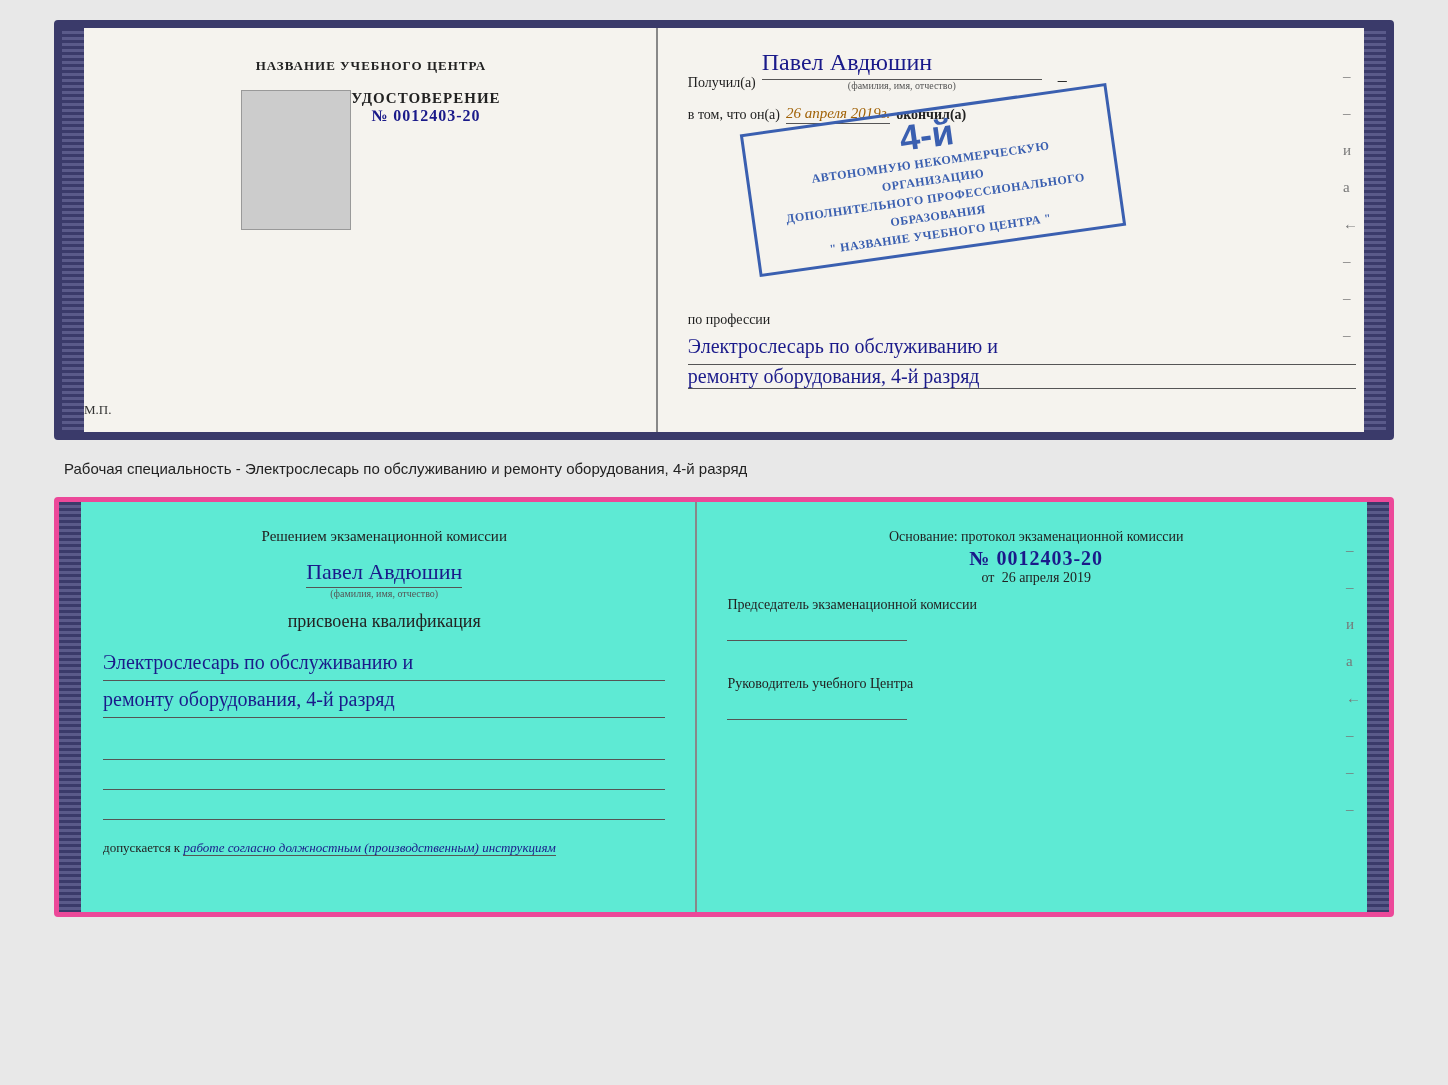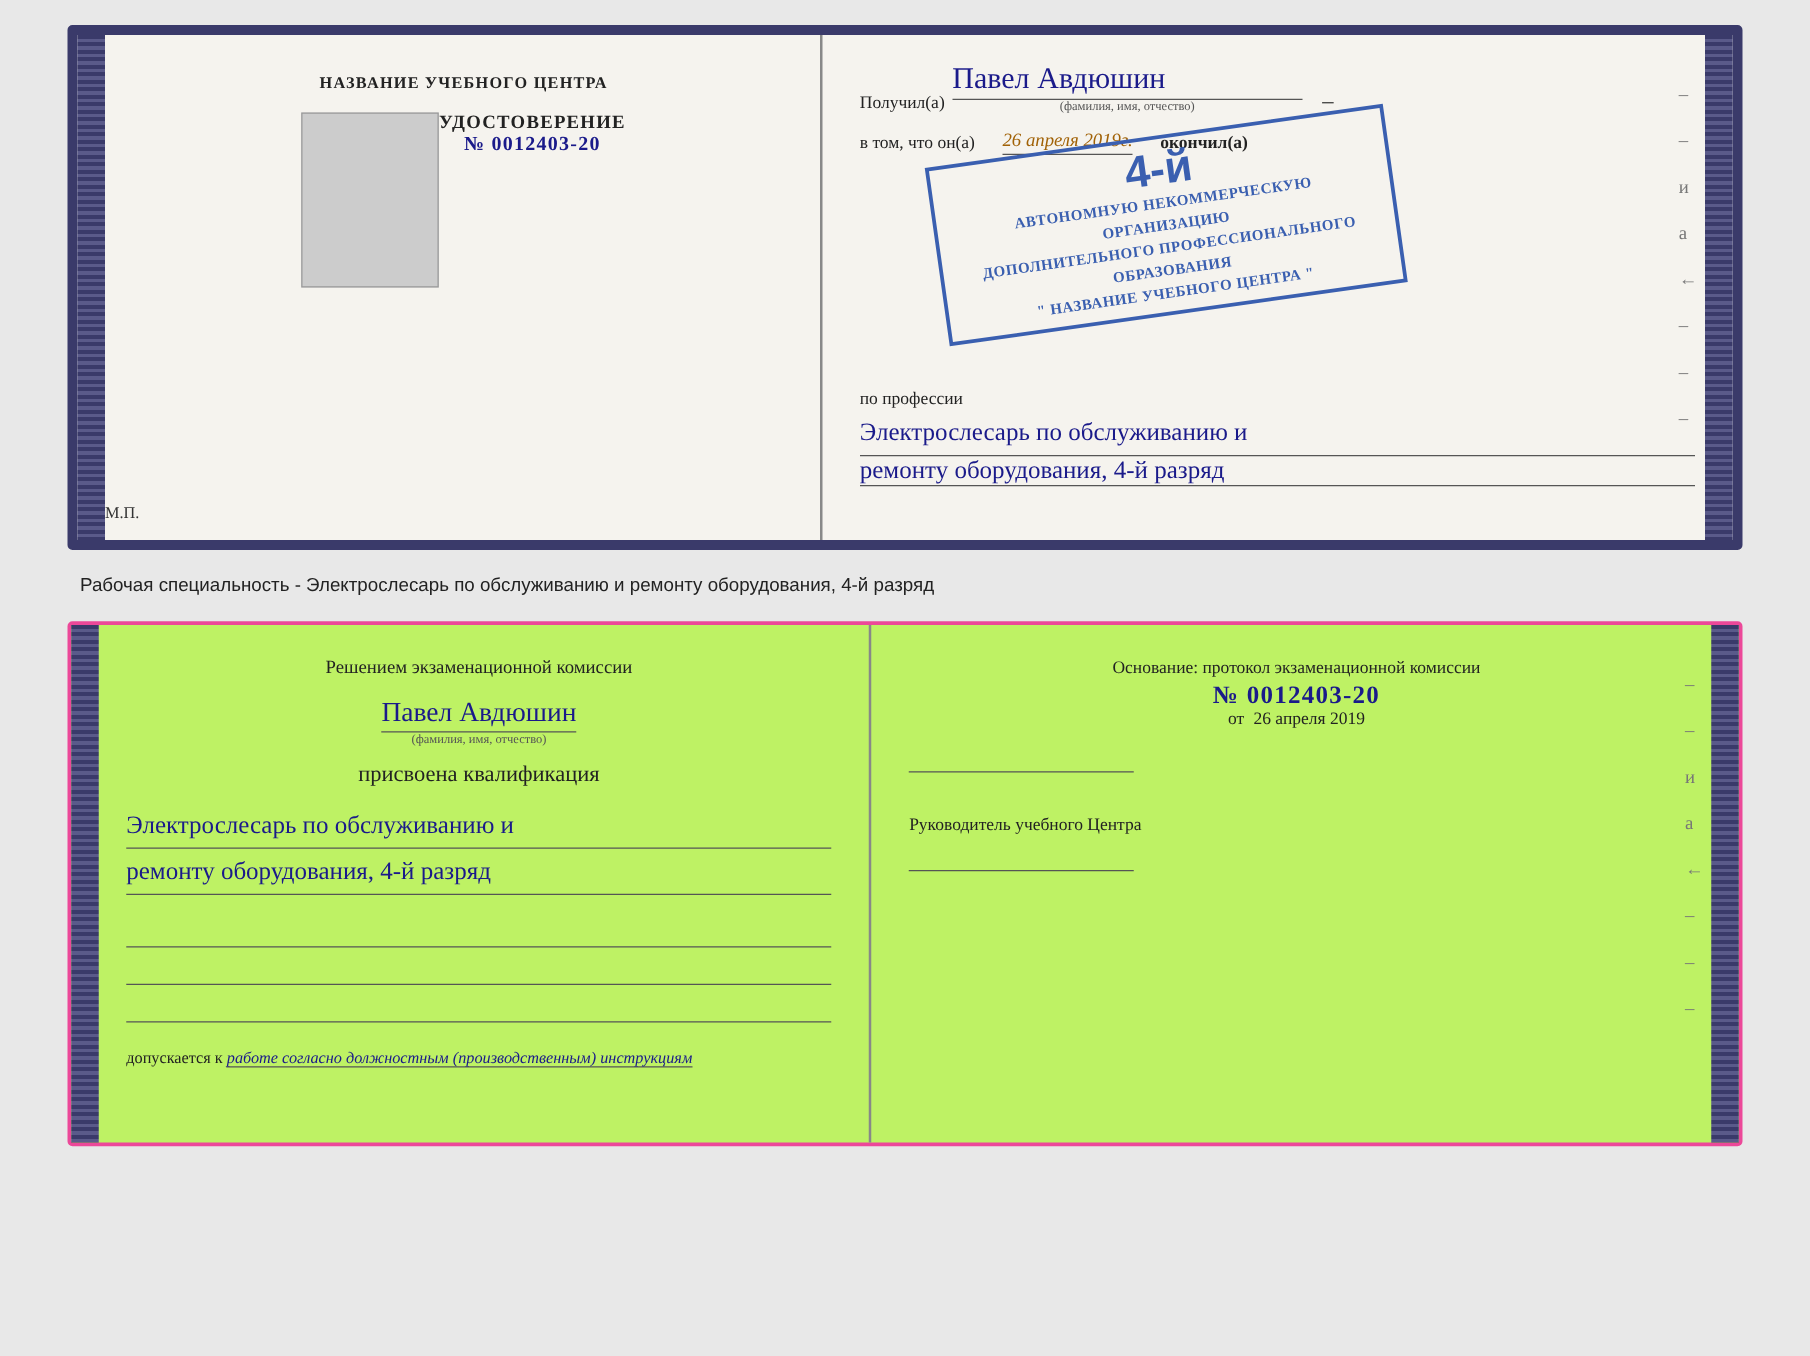--- a/index.html
+++ b/index.html
@@ -149,21 +149,21 @@
       color: #555;
       text-align: center;
       display: block;
     }
 
     .vtom-row {
       font-size: 14px;
       color: #222;
       display: flex;
       align-items: center;
-      gap: 22px;
+      gap: 6px;
     }
 
     .date-handwritten {
       font-style: italic;
       font-family: 'Segoe Script', cursive;
       font-size: 15px;
       color: #a16207;
       border-bottom: 1px solid #555;
       padding-bottom: 1px;
     }
@@ -239,25 +239,26 @@
       font-size: 15px;
       color: #222;
       padding: 4px 0 4px 10px;
       font-family: Arial, sans-serif;
     }
 
     
     .document-bottom {
       display: flex;
       width: 1340px;
-      background: #bef264;
-      border: 3px solid #ec4899;
+      background: #5eead4;
+      border: 5px solid #ec4899;
       border-radius: 4px;
       min-height: 420px;
       position: relative;
+      justify-content: flex-end;
     }
 
     .doc-bottom-left {
       width: 48%;
       border-right: 2px solid #888;
       padding: 24px 30px 20px 44px;
       display: flex;
       flex-direction: column;
       gap: 12px;
       position: relative;
@@ -508,20 +509,21 @@
     <div class="osnovanie">Основание: протокол экзаменационной комиссии</div>
 
     <div class="protocol-num">№ 0012403-20</div>
 
     <div class="ot-date">
       <span>от</span>
       <span style="margin-left:4px;">26 апреля 2019</span>
     </div>
 
     <div style="margin-top:8px;">
+      <div class="chairman-block">Председатель экзаменационной комиссии</div>
       <span class="sig-short-line"></span>
     </div>
 
     <div style="margin-top:32px;">
       <div class="rukovoditel-block">Руководитель учебного Центра</div>
       <span class="sig-short-line"></span>
     </div>
   </div>
 
   <div class="right-side-dashes-top">

